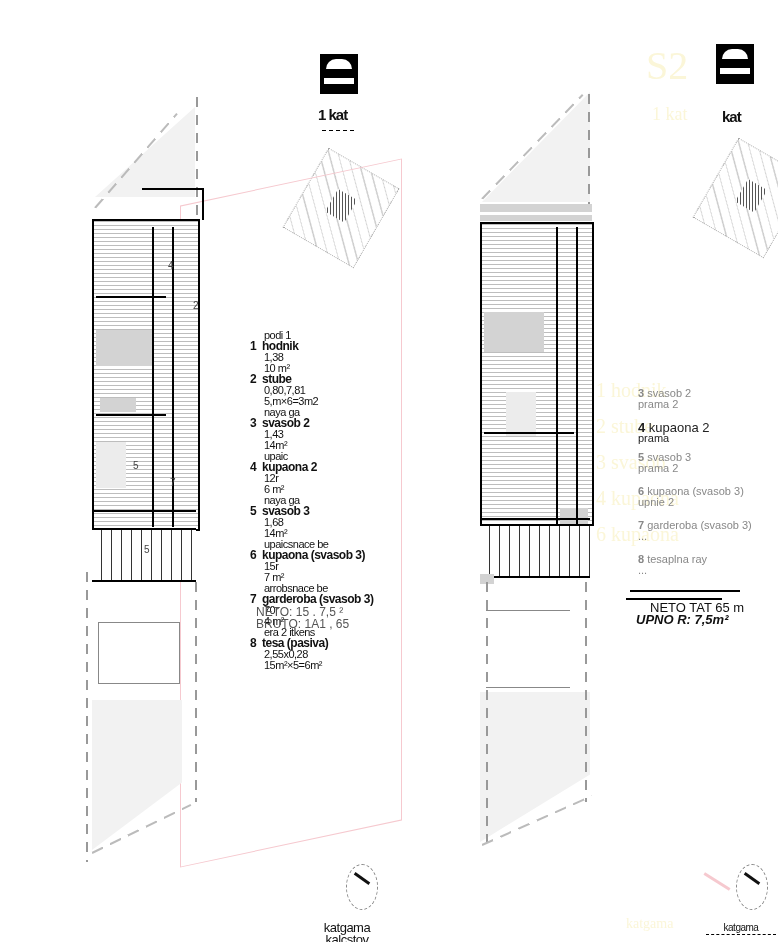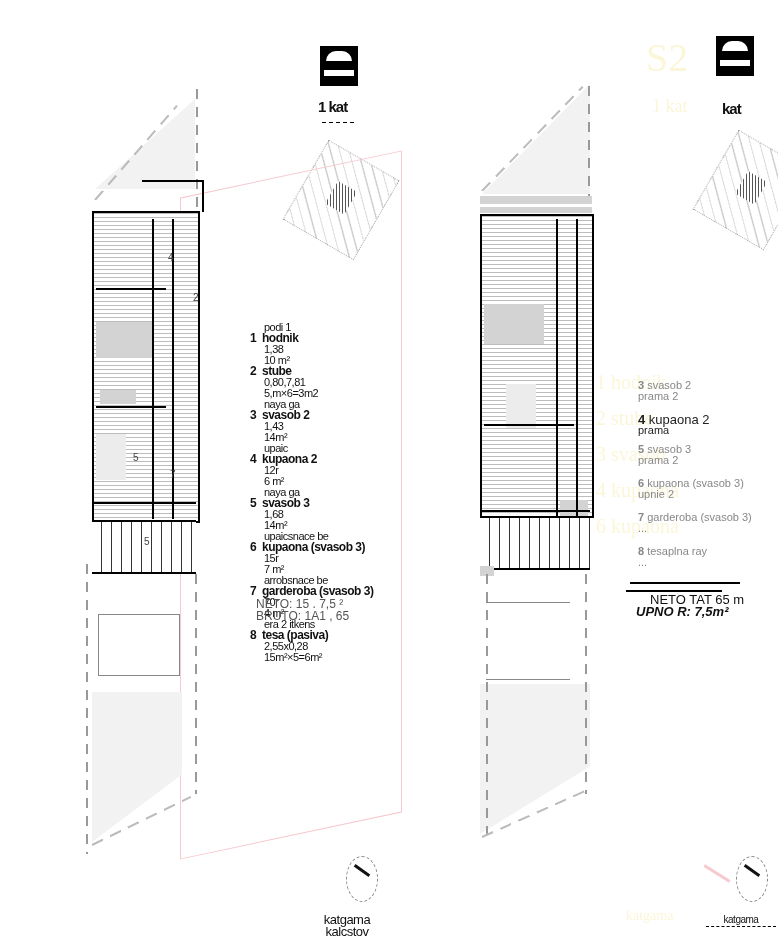--- a/index.html
+++ b/index.html
@@ -1,18 +1,18 @@
 <!DOCTYPE html>
 <html><head>
 <meta charset="utf-8">
 <style>
   html,body{margin:0;padding:0;background:#fff;}
   body{width:778px;height:942px;position:relative;overflow:hidden;font-family:"Liberation Sans",sans-serif;color:#111;}
   .abs{position:absolute;}
-  .panel{position:absolute;top:4px;height:734px;}
+  .panel{position:absolute;top:12px;height:734px;}
   .logo{position:absolute;width:38px;height:40px;background:#000;}
   .logo:before{content:"";position:absolute;left:6px;top:5px;width:26px;height:10px;border-radius:10px 10px 0 0;background:#fff;}
   .logo:after{content:"";position:absolute;left:4px;top:24px;width:30px;height:6px;background:#fff;}
   .subtitle{font-weight:bold;font-size:15px;letter-spacing:-1px;}
   .ghost{color:#fbf6d8;font-size:22px;font-family:"Liberation Serif",serif;}
   .slope{position:absolute;background:repeating-linear-gradient(90deg,#bbb 0 12px,transparent 12px 20px);height:2px;transform-origin:left center;}
   .greyfill{position:absolute;background:#f2f2f2;}
   .plan{position:absolute;border:2px solid #000;background:
       repeating-linear-gradient(0deg,#fff 0 3px,#bdbdbd 3px 4px);}
   .hatch{position:absolute;background:repeating-linear-gradient(90deg,#fff 0 9px,#333 9px 10px),#fff;border-top:2px solid #000;border-bottom:2px solid #000;}

